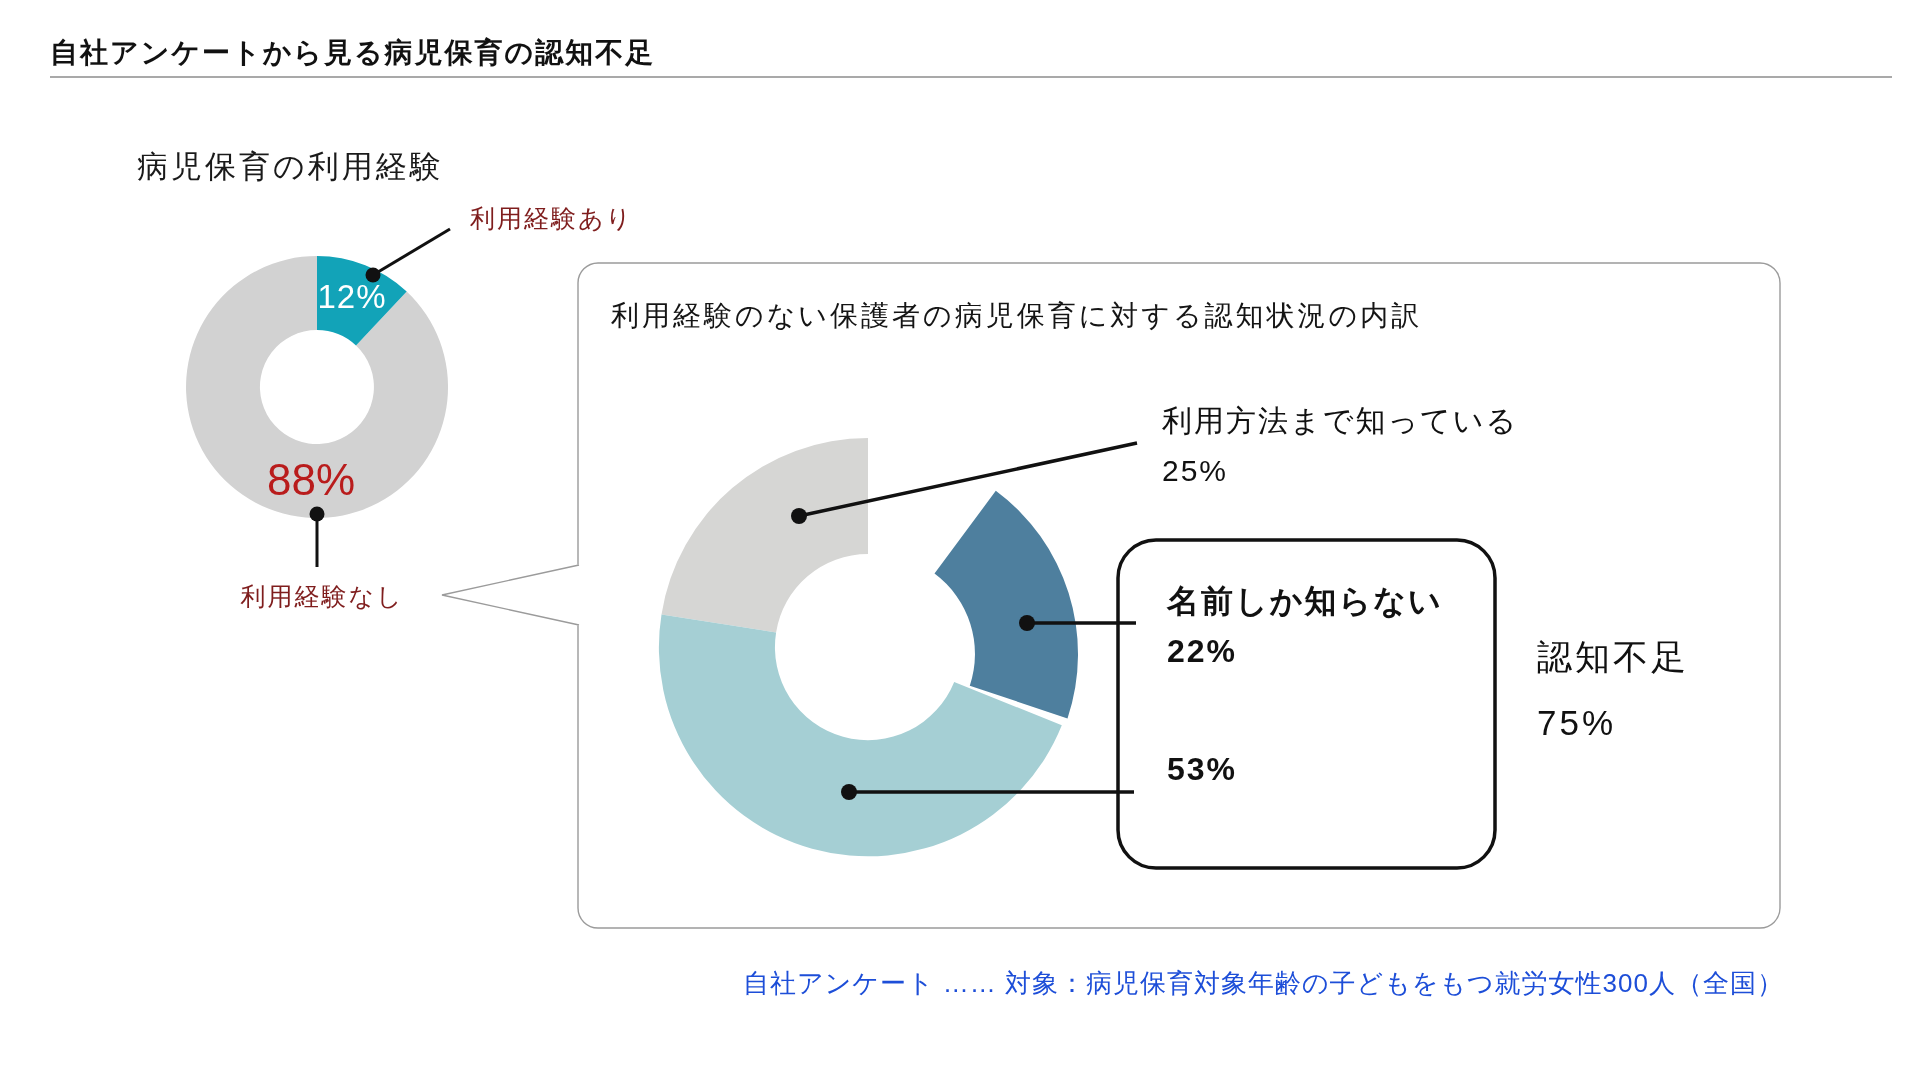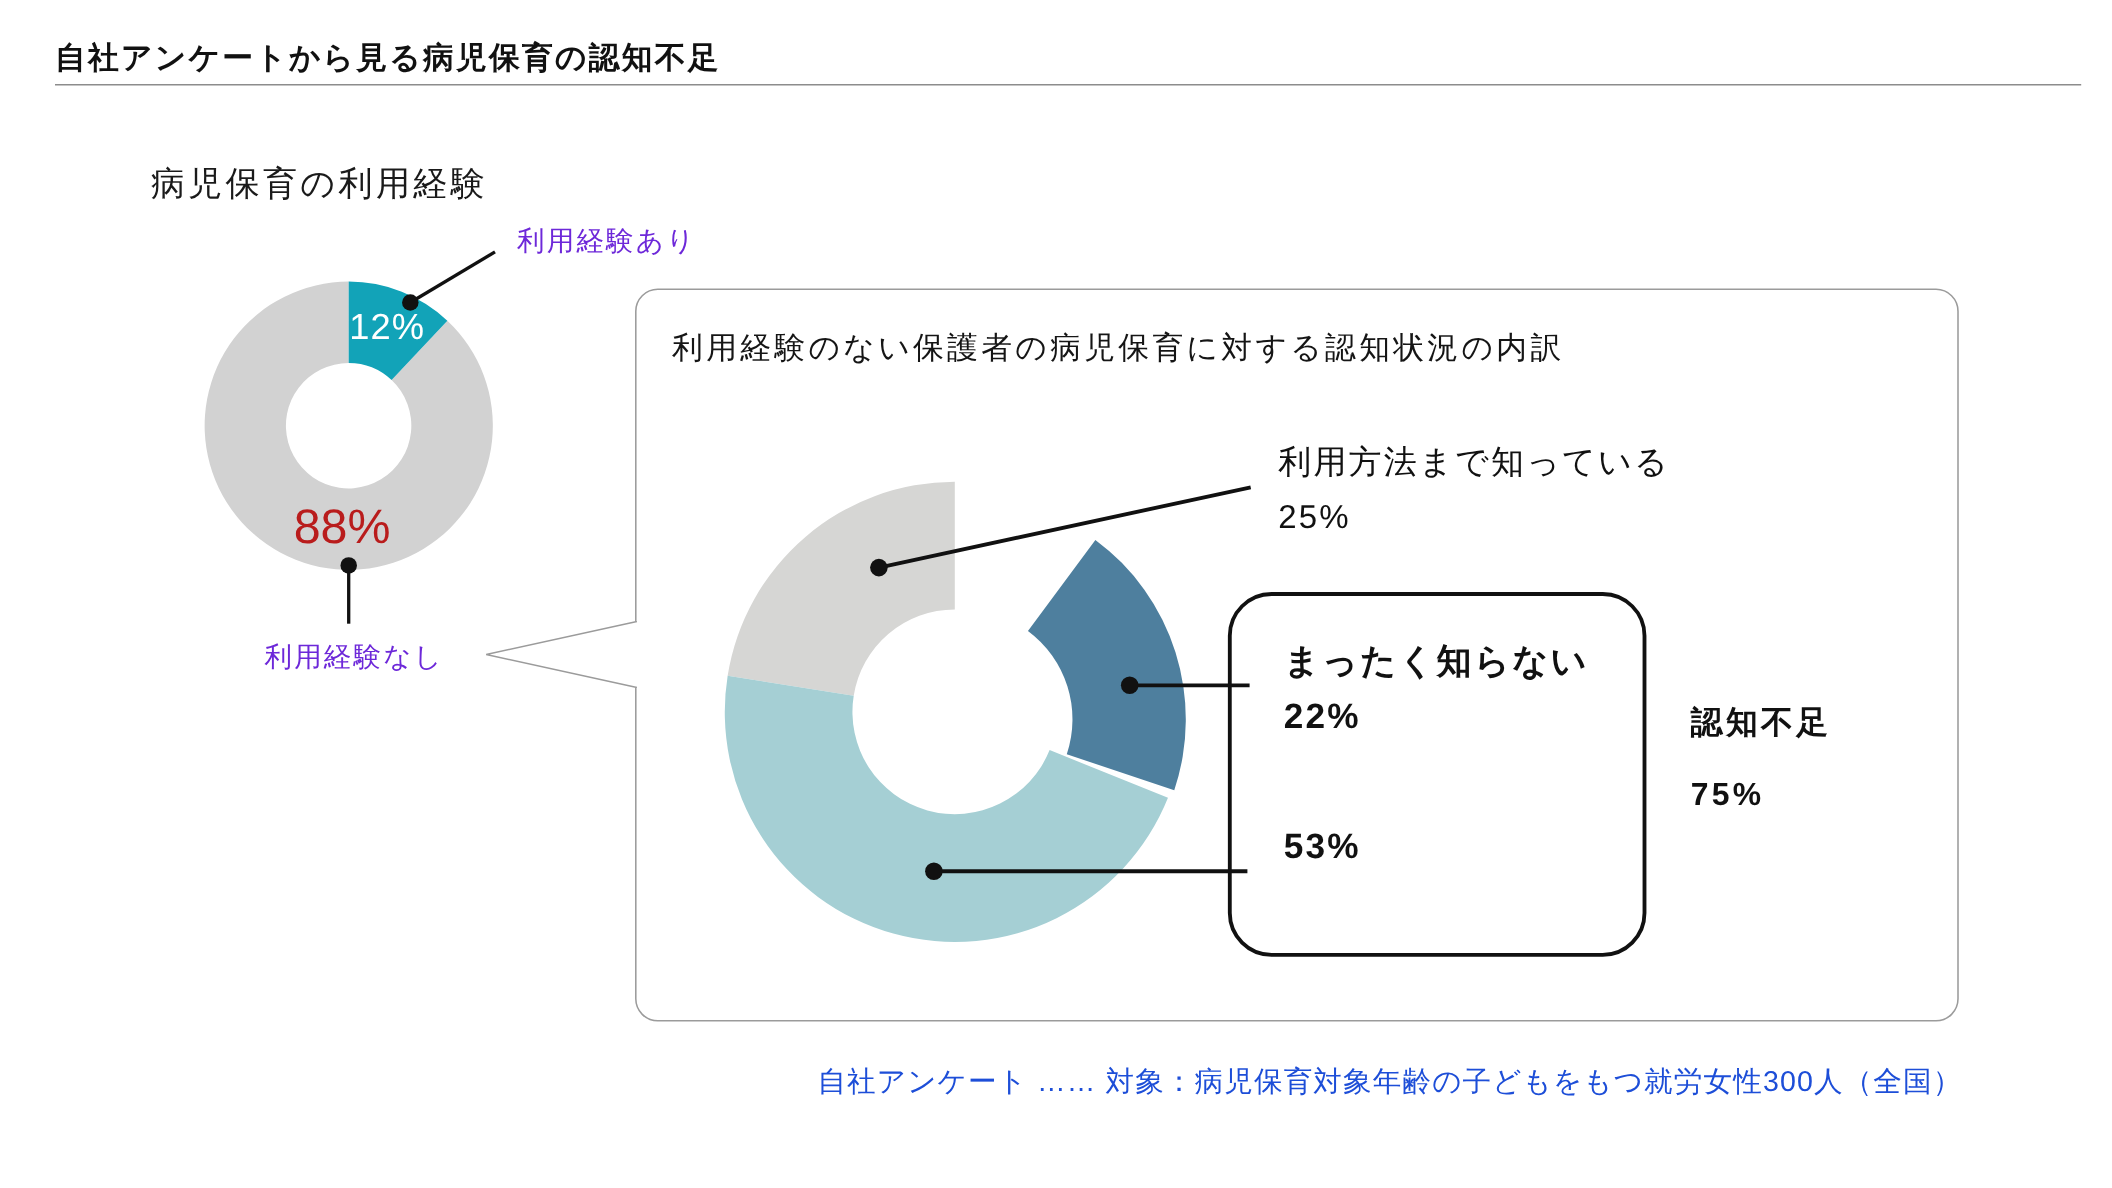--- a/index.html
+++ b/index.html
@@ -4,34 +4,34 @@
 <style>
   html,body{margin:0;padding:0;background:#fff;}
   .stage{
     position:relative;width:1920px;height:1080px;background:#ffffff;overflow:hidden;
     font-family:"Liberation Sans","DejaVu Sans",sans-serif;color:#111;
   }
   .stage svg.layer{position:absolute;left:0;top:0;width:1920px;height:1080px;}
   .txt{position:absolute;white-space:nowrap;}
   .page-title{left:50px;top:34px;font-size:28px;font-weight:700;letter-spacing:2px;color:#111;}
   .left-heading{left:137px;top:146px;font-size:31px;font-weight:400;letter-spacing:3px;color:#1a1a1a;}
-  .lbl-small{font-size:25px;font-weight:400;letter-spacing:2px;color:#6d28d9;}
+  .lbl-small{font-size:25px;font-weight:400;letter-spacing:2px;color:#7f1d1d;}
   .lbl-ari{left:470px;top:202px;}
   .lbl-nashi{left:322px;top:580px;transform:translateX(-50%);}
   .pct-in{left:352px;top:297px;transform:translate(-50%,-50%);font-size:33px;font-weight:500;color:#ffffff;letter-spacing:1px;}
   .pct-out{left:311px;top:480px;transform:translate(-50%,-50%);font-size:44px;font-weight:400;color:#b91c1c;}
   .panel-title{left:611px;top:297px;font-size:28px;font-weight:400;letter-spacing:3px;color:#151515;}
   .callout{line-height:50px;}
   .callout .cl-label{display:block;}
   .callout .cl-value{display:block;}
   .co-gray{left:1162px;top:396px;font-size:30px;font-weight:400;letter-spacing:2px;}
   .co-bold{font-weight:700;font-size:32px;letter-spacing:2px;}
   .co-22{left:1167px;top:576px;}
   .co-53{left:1167px;top:744px;}
-  .summary{left:1537px;top:624px;font-size:29px;font-weight:700;letter-spacing:3px;line-height:66px;}
+  .summary{left:1537px;top:624px;font-size:35px;font-weight:400;letter-spacing:3px;line-height:66px;}
   .summary span{display:block;}
   .footer-note{right:136px;top:966px;font-size:26px;font-weight:400;letter-spacing:1px;color:#1d4ed8;}
 </style>
 </head>
 <body>
 
 <div class="stage">
 
   <svg class="layer" viewBox="0 0 1920 1080">
 
@@ -76,21 +76,21 @@
   <div class="txt lbl-small lbl-nashi">利用経験なし</div>
 
   <div class="txt panel-title">利用経験のない保護者の病児保育に対する認知状況の内訳</div>
 
   <div class="txt callout co-gray">
     <span class="cl-label">利用方法まで知っている</span>
     <span class="cl-value">25%</span>
   </div>
 
   <div class="txt callout co-bold co-22">
-    <span class="cl-label">まったく知らない</span>
+    <span class="cl-label">名前しか知らない</span>
     <span class="cl-value">22%</span>
   </div>
 
   <div class="txt callout co-bold co-53">
     <span class="cl-value">53%</span>
   </div>
 
   <div class="txt summary">
     <span>認知不足</span>
     <span>75%</span>

